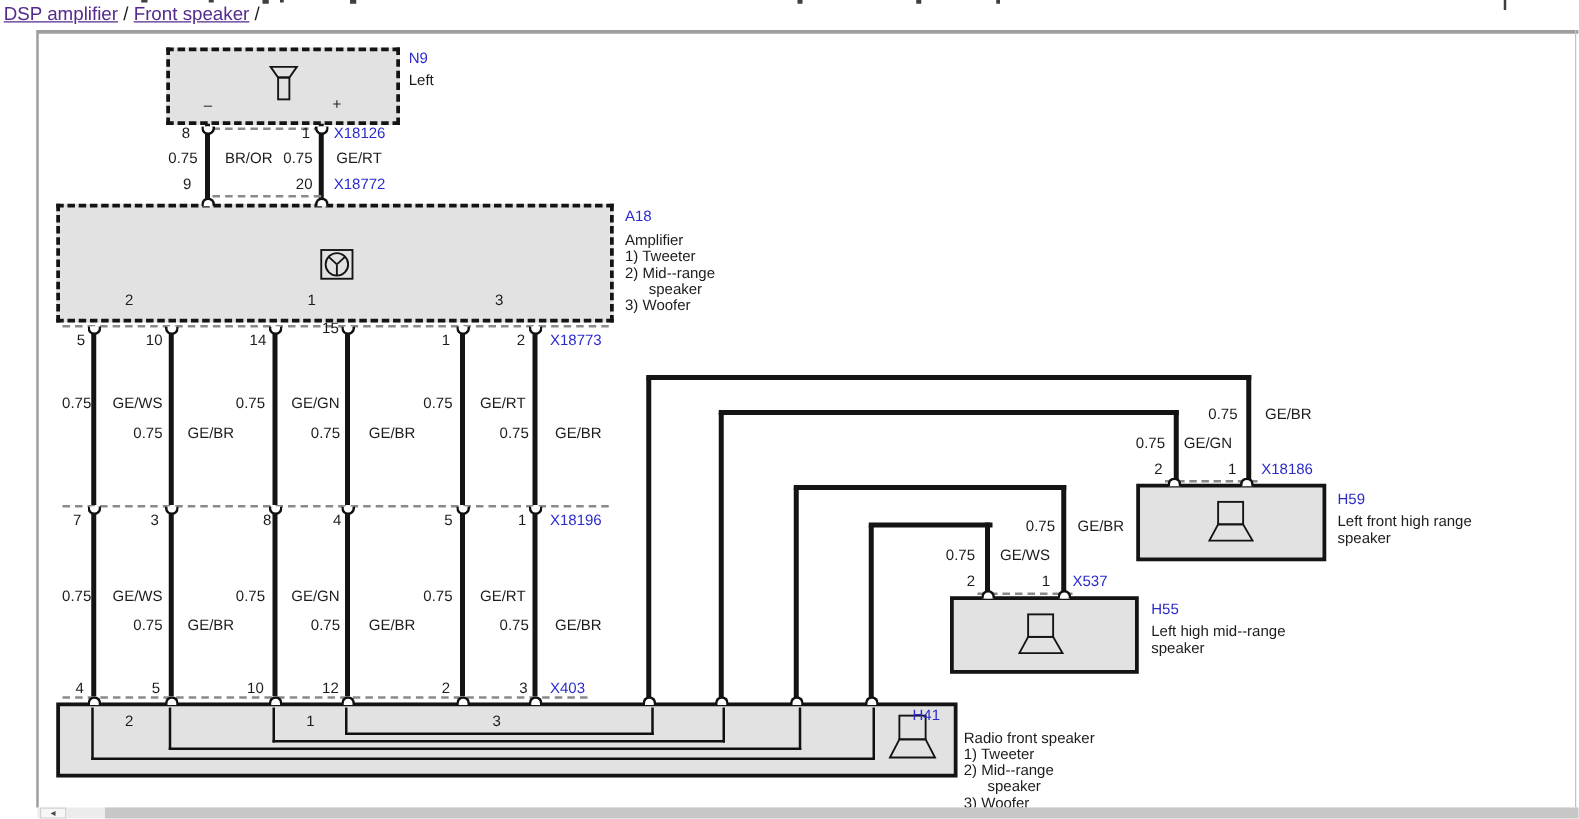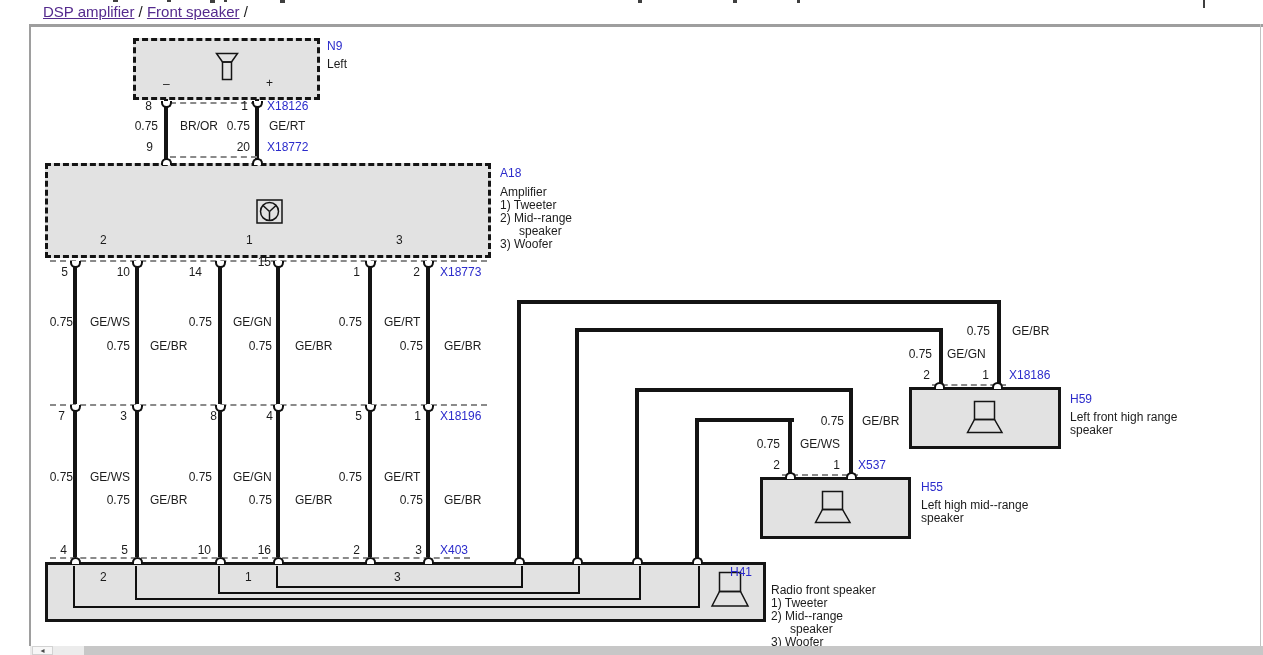--- a/index.html
+++ b/index.html
@@ -32,21 +32,21 @@
   <div class="frag" style="left:113px;top:0;width:5px;height:2px"></div>
   <div class="frag" style="left:167px;top:0;width:4px;height:2px"></div>
   <div class="frag" style="left:210px;top:0;width:5px;height:3px"></div>
   <div class="frag" style="left:224px;top:0;width:3px;height:2px"></div>
   <div class="frag" style="left:280px;top:0;width:5px;height:3px"></div>
   <div class="frag" style="left:638px;top:0;width:4px;height:3px"></div>
   <div class="frag" style="left:733px;top:0;width:4px;height:3px"></div>
   <div class="frag" style="left:797px;top:0;width:3px;height:3px"></div>
   <div class="frag" style="left:1203px;top:0;width:2px;height:8px"></div>
 
-  <div class="abs" style="left:3px;top:2px;font-size:15px;line-height:19px;color:#1c1c1c;margin-left:40px;">
+  <div class="abs" style="left:3px;top:2px;font-size:15px;line-height:19px;color:#1c1c1c;">
     <a class="bc-link">DSP amplifier</a><span> / </span><a class="bc-link">Front speaker</a><span> /</span>
   </div>
 
   <div class="abs" style="left:30px;top:24px;width:1233px;height:3px;background:#9e9e9e"></div>
   <div class="abs" style="left:29px;top:24px;width:2px;height:622px;background:#9e9e9e"></div>
   <div class="abs" style="left:1260px;top:24px;width:1px;height:622px;background:#c2c2c2"></div>
 
   <div class="gbox dashed" style="left:133px;top:38px;width:187px;height:62px"></div>
   <div class="abs" style="left:215px;top:52px">
     <svg width="24" height="30" viewBox="0 0 24 30">
@@ -100,21 +100,21 @@
 
   <div class="dash-h" style="left:50px;top:260px;width:437px"></div>
   <div class="cup" style="left:70px;top:261px"></div>
   <div class="cup" style="left:132px;top:261px"></div>
   <div class="cup" style="left:215px;top:261px"></div>
   <div class="cup" style="left:273px;top:261px"></div>
   <div class="cup" style="left:365px;top:261px"></div>
   <div class="cup" style="left:423px;top:261px"></div>
   <div class="t pin" style="left:40px;top:266px;width:28px">5</div>
   <div class="t pin" style="left:102px;top:266px;width:28px">10</div>
-  <div class="t pin" style="left:174px;top:266px;width:28px">14</div>
+  <div class="t pin" style="left:185px;top:266px;width:28px">14</div>
   <div class="t pin" style="left:243px;top:256px;width:28px">15</div>
   <div class="t pin" style="left:332px;top:266px;width:28px">1</div>
   <div class="t pin" style="left:392px;top:266px;width:28px">2</div>
   <div class="t blue" style="left:440px;top:266px">X18773</div>
 
   <div class="wire" style="left:73px;top:267px;width:4px;height:137px"></div>
   <div class="wire" style="left:135px;top:267px;width:4px;height:137px"></div>
   <div class="wire" style="left:218px;top:267px;width:4px;height:137px"></div>
   <div class="wire" style="left:276px;top:267px;width:4px;height:137px"></div>
   <div class="wire" style="left:368px;top:267px;width:4px;height:137px"></div>
@@ -162,21 +162,21 @@
   <div class="t pin" style="left:102px;top:494px;width:28px">0.75</div>
   <div class="t" style="left:150px;top:494px">GE/BR</div>
   <div class="t pin" style="left:244px;top:494px;width:28px">0.75</div>
   <div class="t" style="left:295px;top:494px">GE/BR</div>
   <div class="t pin" style="left:395px;top:494px;width:28px">0.75</div>
   <div class="t" style="left:444px;top:494px">GE/BR</div>
 
   <div class="t pin" style="left:39px;top:544px;width:28px">4</div>
   <div class="t pin" style="left:100px;top:544px;width:28px">5</div>
   <div class="t pin" style="left:183px;top:544px;width:28px">10</div>
-  <div class="t pin" style="left:243px;top:544px;width:28px">16</div>
+  <div class="t pin" style="left:243px;top:544px;width:28px">12</div>
   <div class="t pin" style="left:332px;top:544px;width:28px">2</div>
   <div class="t pin" style="left:394px;top:544px;width:28px">3</div>
   <div class="t blue" style="left:440px;top:544px">X403</div>
   <div class="dash-h" style="left:50px;top:557px;width:420px"></div>
 
   <div class="wire" style="left:517px;top:302px;width:4px;height:256px"></div>
   <div class="wire" style="left:517px;top:300px;width:484px;height:4px"></div>
   <div class="wire" style="left:997px;top:300px;width:4px;height:84px"></div>
   <div class="wire" style="left:575px;top:330px;width:4px;height:228px"></div>
   <div class="wire" style="left:575px;top:328px;width:368px;height:4px"></div>

